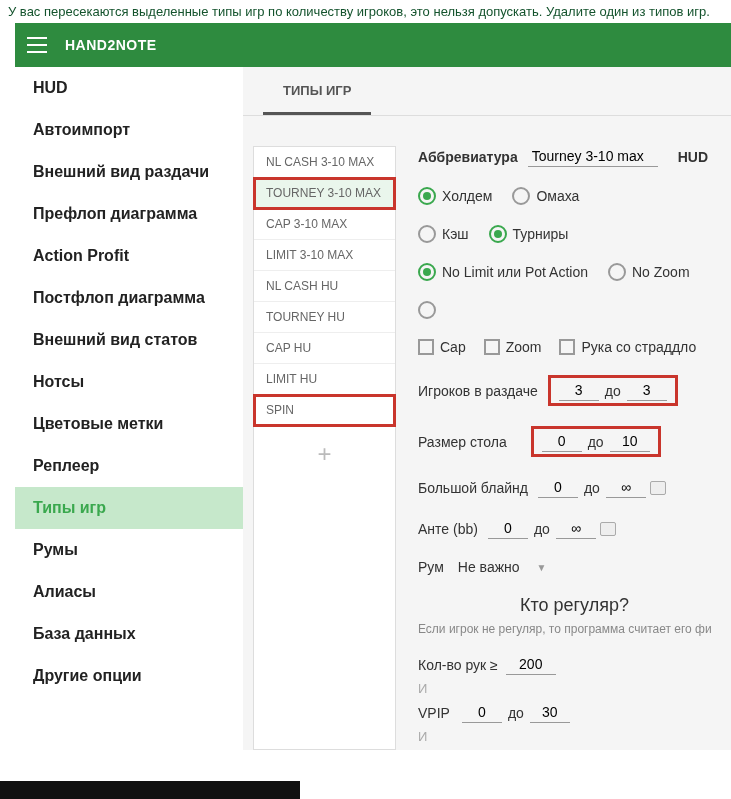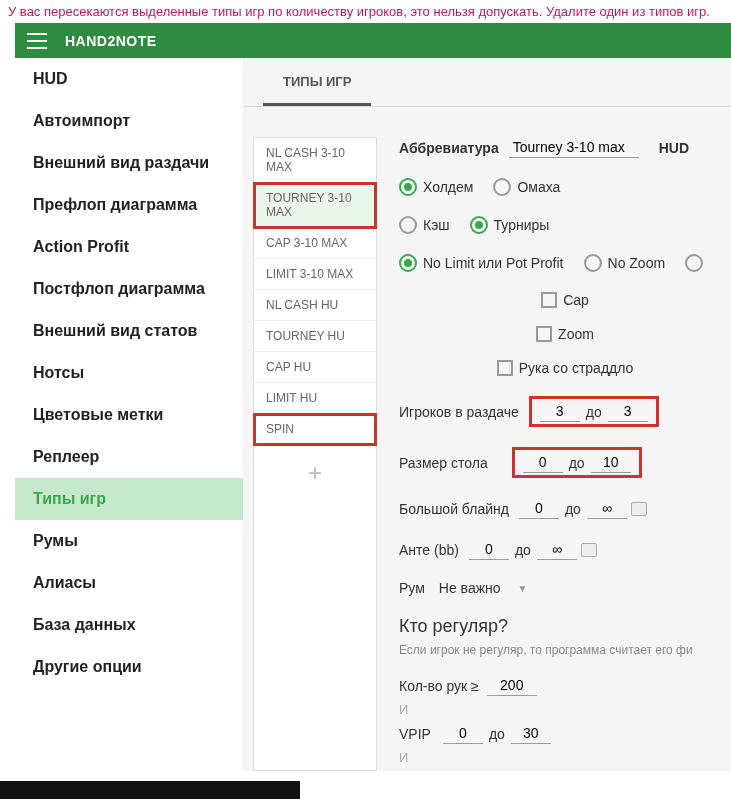--- a/index.html
+++ b/index.html
@@ -1,58 +1,58 @@
 <!DOCTYPE html>
 <html><head>
 <meta charset="utf-8">
 <style>
 * { margin: 0; padding: 0; box-sizing: border-box; font-family: Arial, sans-serif; }
 body { background: #fff; width: 731px; height: 799px; overflow: hidden; }
-.instruction { font-size: 13px; padding: 4px 8px; color: #be185d; }
+.instruction { font-size: 13px; padding: 4px 8px; color: #14532d; }
 .app { margin-left: 15px; width: 716px; }
-.topbar { background: #2e8b3f; height: 35px; display: flex; align-items: center; padding: 0 12px; }
+.topbar { background: #2e8b3f; height: 44px; display: flex; align-items: center; padding: 0 12px; }
 .menu-icon { width: 20px; height: 16px; display: flex; flex-direction: column; justify-content: space-between; margin-right: 18px; cursor: pointer; }
 .menu-icon span { height: 2px; background: #fff; display: block; }
 .app-title { color: #fff; font-size: 14px; font-weight: bold; letter-spacing: 0.5px; }
 .content { display: flex; }
 .sidebar { width: 228px; background: #fff; }
 .sidebar-header { background: #3aa84e; color: #fff; font-size: 22px; padding: 12px 18px; }
 .sidebar-item { padding: 12px 18px; font-size: 16px; font-weight: bold; color: #222; cursor: pointer; }
 .sidebar-item.active { background: #c6e8cb; color: #3aa84e; }
 .main { flex: 1; background: #f5f5f5; }
 .tabs { display: flex; padding: 0 20px; background: #f5f5f5; border-bottom: 1px solid #ddd; }
 .tab { padding: 16px 20px 14px; font-size: 13px; font-weight: bold; color: #999; border-bottom: 3px solid transparent; cursor: pointer; }
 .tab.active { color: #555; border-bottom-color: #555; }
 .panel { display: flex; padding: 30px 0 0 0; }
-.game-types-list { width: 124px; background: #fff; border: 1px solid #ddd; margin-left: 10px; }
+.game-types-list { width: 143px; background: #fff; border: 1px solid #ddd; margin-left: 10px; }
 .type-item { padding: 8px 12px; font-size: 12px; color: #666; border-bottom: 1px solid #eee; cursor: pointer; position: relative; }
 .type-item.selected { background: #eaf6ec; }
 .type-item.highlighted { outline: 3px solid #c9352c; outline-offset: -2px; }
 .add-btn { text-align: center; padding: 14px; color: #bbb; font-size: 24px; font-weight: 300; cursor: pointer; }
 .details { flex: 1; padding: 0 0 0 22px; font-size: 14px; color: #333; }
 .row { display: flex; align-items: center; margin-bottom: 20px; flex-wrap: wrap; }
 .label { font-weight: bold; margin-right: 10px; }
 .underlined-input { border: none; border-bottom: 1px solid #999; background: transparent; font-size: 14px; padding: 2px 4px; min-width: 40px; text-align: center; }
 .abbr-input { width: 130px; text-align: left; }
 .hud-label { font-weight: bold; margin-left: 20px; }
 .radio-group { display: flex; align-items: center; gap: 20px; }
 .radio { width: 18px; height: 18px; border: 2px solid #999; border-radius: 50%; display: inline-flex; align-items: center; justify-content: center; margin-right: 6px; cursor: pointer; }
 .radio.checked { border-color: #3aa84e; }
 .radio.checked::after { content: ''; width: 8px; height: 8px; background: #3aa84e; border-radius: 50%; }
 .radio-label { display: inline-flex; align-items: center; cursor: pointer; text-align: center; }
-.checkbox-group { display: flex; gap: 18px; align-items: center; flex-direction: column; }
+.checkbox-group { display: flex; gap: 18px; align-items: center; }
 .checkbox { width: 16px; height: 16px; border: 2px solid #999; display: inline-block; margin-right: 6px; cursor: pointer; vertical-align: middle; }
 .chk-label { display: inline-flex; align-items: center; cursor: pointer; }
 .range-box { display: inline-flex; align-items: center; gap: 6px; padding: 2px 8px; }
 .range-box.highlighted { border: 3px solid #c9352c; }
 .range-sep { font-size: 14px; }
 .small-input { width: 32px; }
 .infinity-input { width: 30px; }
 .lock-icon { width: 16px; height: 14px; border: 1px solid #aaa; border-radius: 2px; display: inline-block; margin-left: 4px; background: #eee; }
-.section-title { font-size: 18px; font-weight: normal; color: #333; margin-bottom: 6px; margin-top: 10px; }
+.section-title { font-size: 18px; font-weight: normal; color: #333; margin-bottom: 6px; margin-top: 10px; text-align: center; }
 .section-sub { font-size: 12px; color: #888; margin-bottom: 18px; }
 .dropdown { display: inline-flex; align-items: center; gap: 17px; cursor: pointer; }
 .dropdown-arrow { font-size: 10px; color: #999; }
 .and-sep { color: #aaa; font-size: 13px; margin: 6px 0; }
 .bottom-bar { position: absolute; bottom: 0; left: 0; width: 300px; height: 18px; background: #111; }
 </style>
 </head>
 <body>
 
 <div class="instruction">У вас пересекаются выделенные типы игр по количеству игроков, это нельзя допускать.  Удалите один из типов игр.</div>
@@ -130,21 +130,21 @@
               </span>
             <span class="radio-label">
                 <span class="radio checked"></span>
                 <span>Турниры</span>
               </span>
           </div>
 
           <div class="row radio-group">
             <span class="radio-label">
                 <span class="radio checked"></span>
-                <span>No Limit или Pot Profit</span>
+                <span>No Limit или Pot Action</span>
               </span>
             <span class="radio-label">
                 <span class="radio"></span>
                 <span>No Zoom</span>
               </span>
             <span class="radio-label">
                 <span class="radio"></span>
               </span>
           </div>
 

